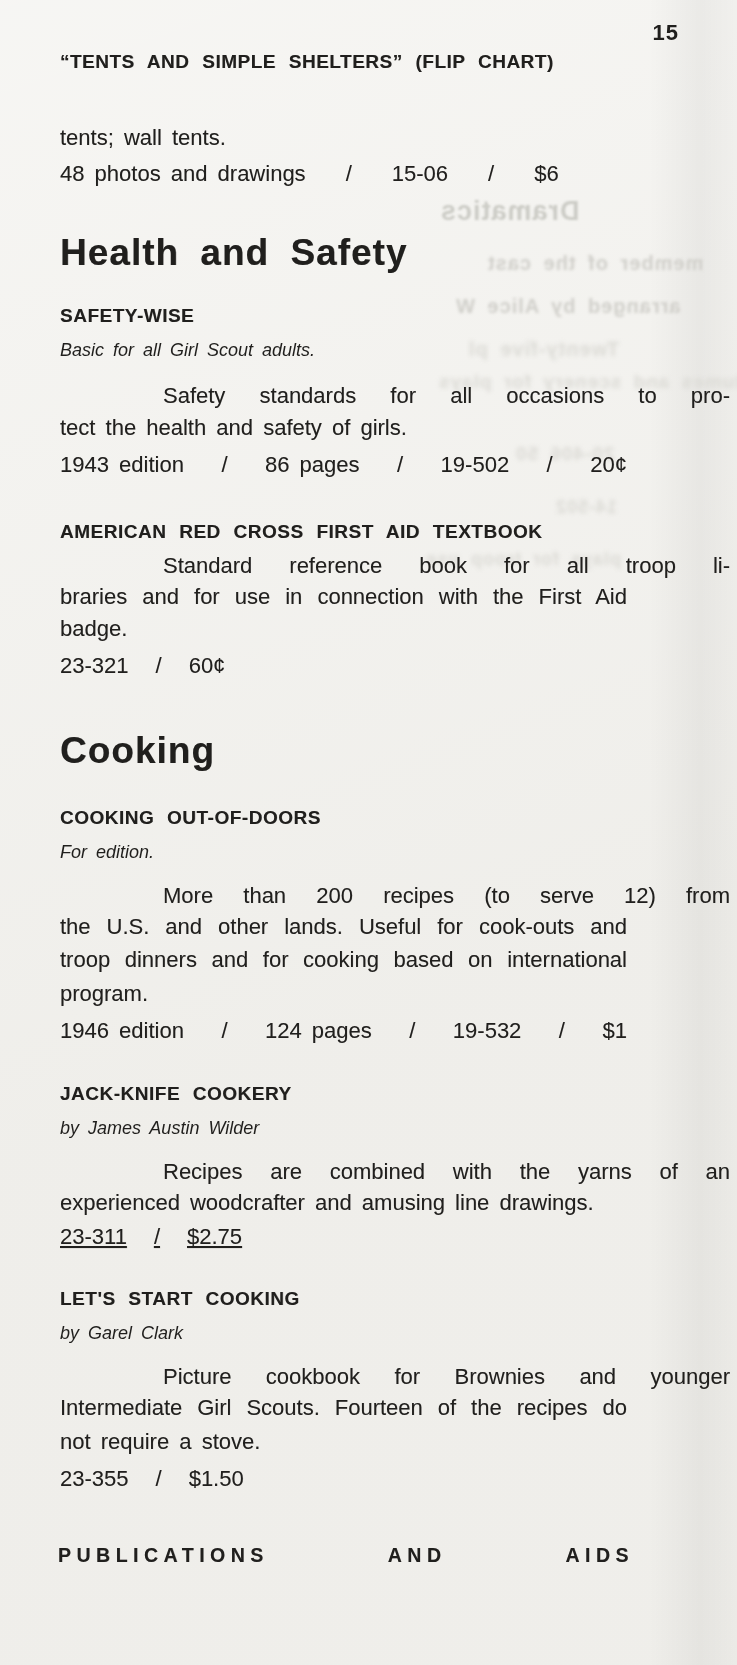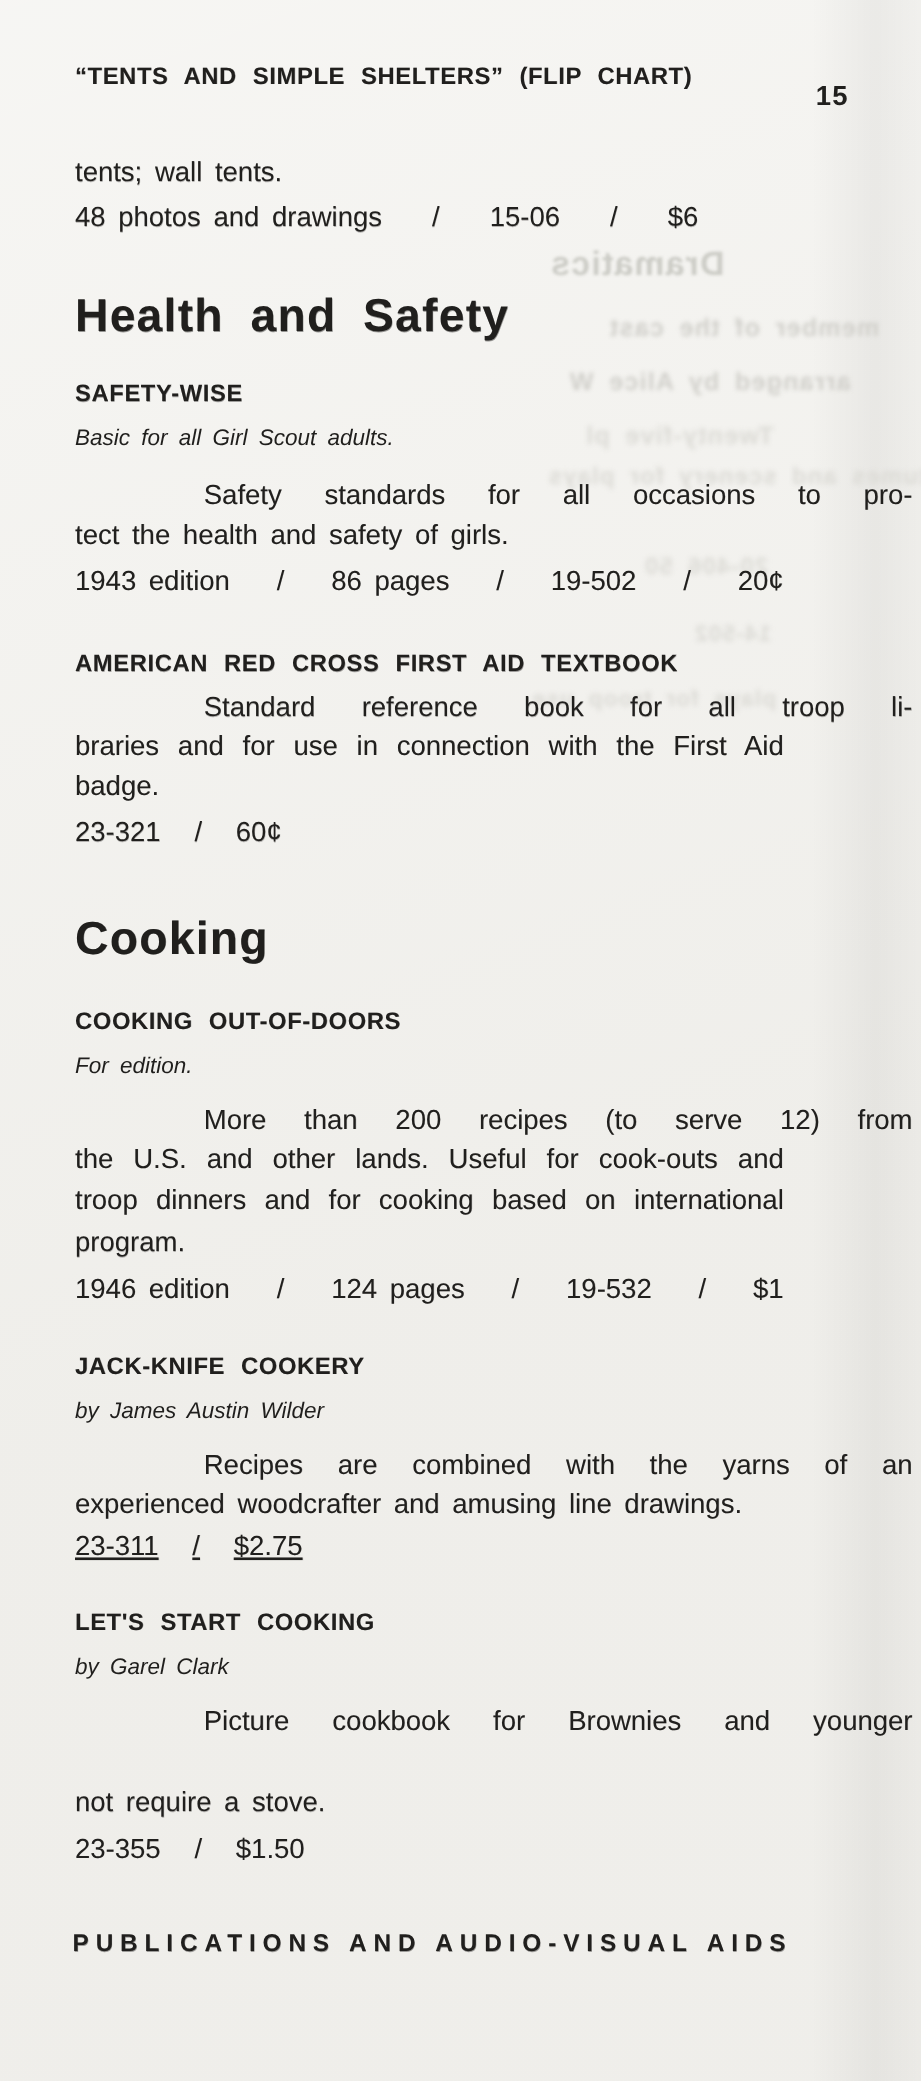--- a/index.html
+++ b/index.html
@@ -10,21 +10,21 @@
       linear-gradient(to right, rgba(0,0,0,0) 88%, rgba(0,0,0,0.045) 95%, rgba(0,0,0,0.015) 100%),
       linear-gradient(160deg, rgba(255,255,255,0.35) 0%, rgba(0,0,0,0.012) 60%),
       #f2f1ed;
     overflow:hidden;
     font-family:"Liberation Sans", sans-serif;
     color:#201f1d;
   }
   .abs{position:absolute;left:60px;width:567px;}
   .pagenum{
     position:absolute;right:58px;top:20px;
-    font-size:22px;font-weight:700;letter-spacing:1px;margin-top:44px;
+    font-size:22px;font-weight:700;letter-spacing:1px;
   }
   .heading{
     font-size:37px;font-weight:700;
     letter-spacing:1px;word-spacing:10px;
     line-height:40px;
     text-shadow:0.4px 0.4px 0 rgba(32,31,29,0.45);
   }
   .title{
     font-size:19px;font-weight:700;
     letter-spacing:0.5px;word-spacing:7px;
@@ -145,27 +145,27 @@
   <div class="abs bline j last" style="top:1190px;">experienced woodcrafter and amusing line drawings.</div>
   <div class="abs meta codes" style="top:1224px;text-decoration:underline;">
     <span>23-311</span>
     <span>/</span>
     <span>$2.75</span>
   </div>
 
   <div class="abs title" style="top:1288px;">LET'S START COOKING</div>
   <div class="abs sub" style="top:1320px;">by Garel Clark</div>
   <div class="abs bline j ind" style="top:1364px;">Picture cookbook for Brownies and younger</div>
+  <div class="abs bline j" style="top:1395px;">Intermediate Girl Scouts. Fourteen of the recipes do</div>
   <div class="abs bline j last" style="top:1429px;">not require a stove.</div>
   <div class="abs meta codes" style="top:1466px;">
     <span>23-355</span>
     <span>/</span>
     <span>$1.50</span>
   </div>
 
   <div class="abs footer" style="top:1543px;">
     <span>PUBLICATIONS</span>
     <span>AND</span>
-    <span>AUDIO-VISUAL</span>
     <span>AIDS</span>
   </div>
 
 </div>
 
 </body></html>

